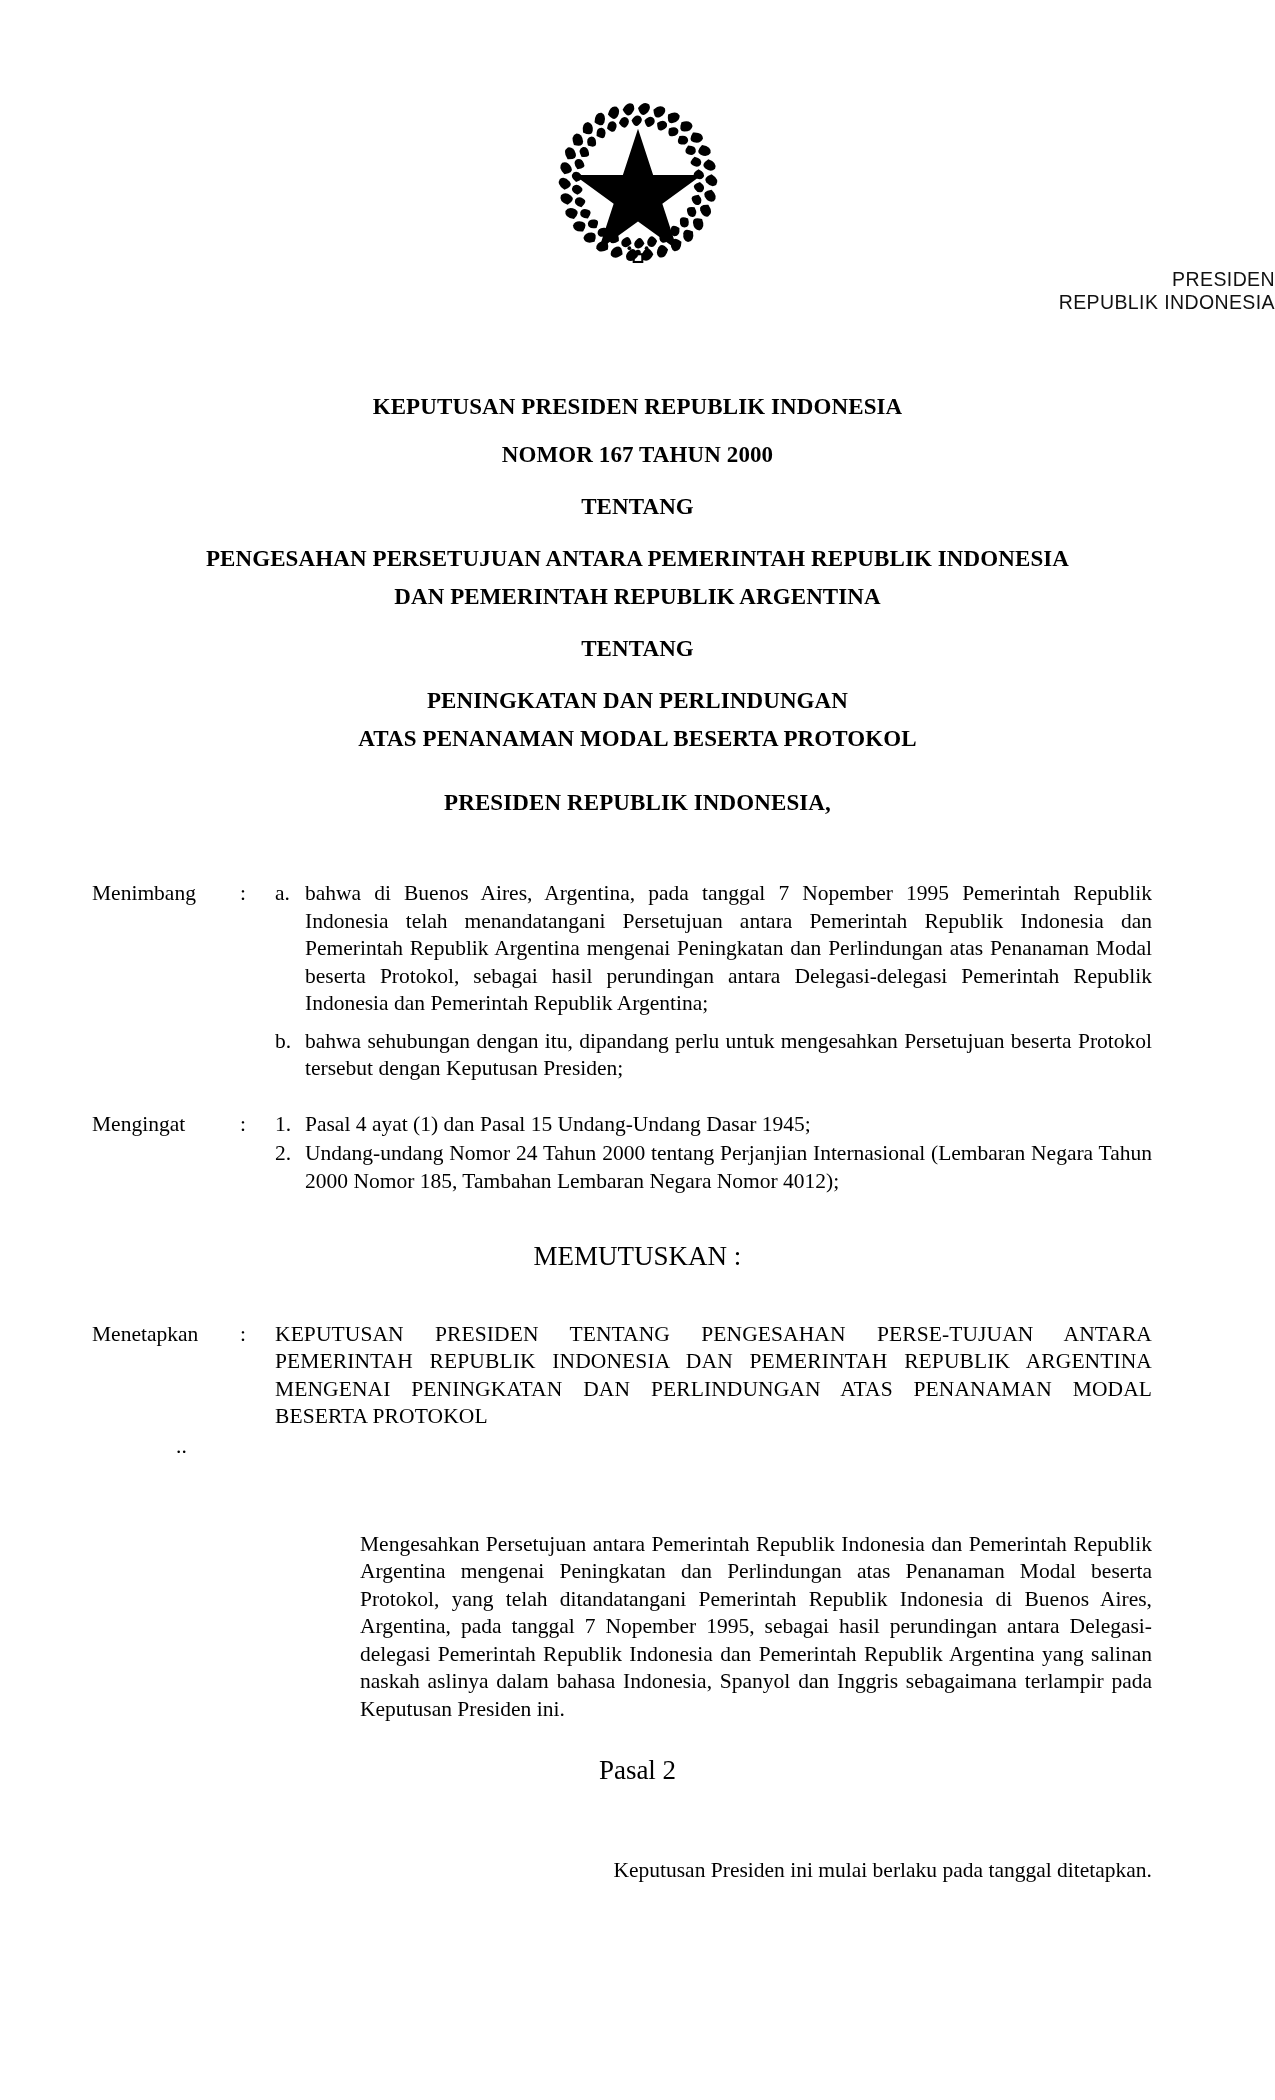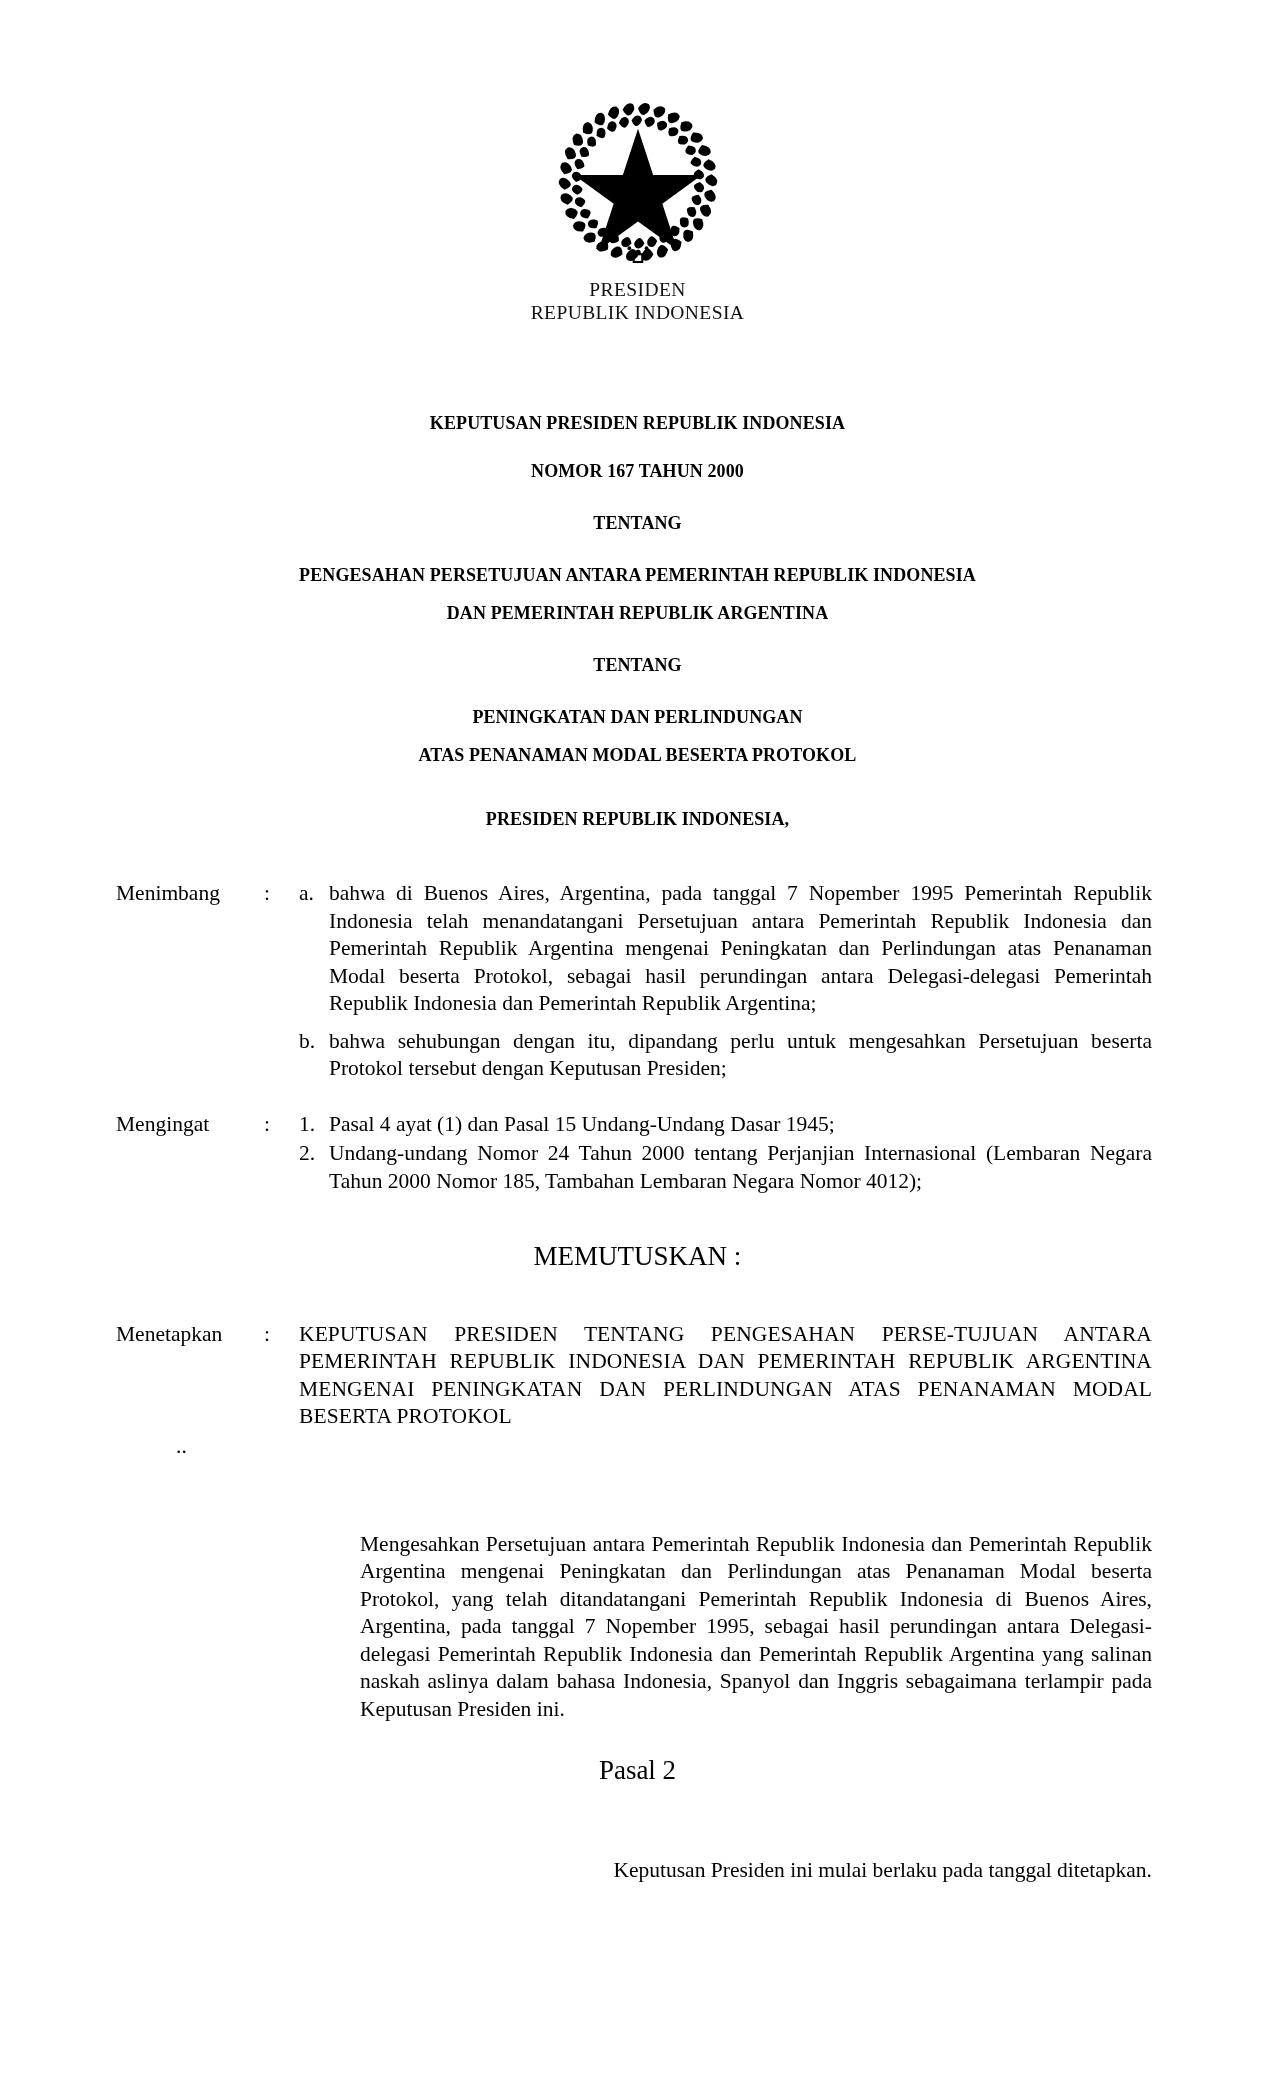--- a/index.html
+++ b/index.html
@@ -26,40 +26,39 @@
     top: 96px;
     text-align: center;
   }
   .emblem-svg {
     display: block;
     margin: 0 auto;
     width: 172px;
     height: 172px;
   }
   .emblem-caption {
-    font-family: Liberation Serif, serif;
+    font-family: Liberation Sans, sans-serif;
     font-size: 19.5px;
     line-height: 23px;
     letter-spacing: 0.4px;
     color: #111;
-    margin-top: 10px;
+    text-align: right;
   }
 
   
   .title-block {
     position: absolute;
     left: 118px;
     right: 118px;
     top: 395px;
     text-align: center;
     font-weight: bold;
-    font-size: 18px;
+    font-size: 23px;
     line-height: 24px;
     letter-spacing: 0.1px;
-    margin-top: 16px;
   }
   .title-line {
     display: block;
     white-space: nowrap;
   }
   .sp-28 { height: 28px; }
   .sp-24 { height: 24px; }
   .sp-14 { height: 14px; }
   .sp-40 { height: 40px; }
 
@@ -69,21 +68,21 @@
     left: 0;
     right: 0;
     top: 880px;
     font-size: 21.5px;
     line-height: 27.5px;
   }
 
   .row {
     display: flex;
     align-items: flex-start;
-    padding-left: 116px;
+    padding-left: 92px;
     padding-right: 123px;
   }
   .lbl {
     width: 148px;
     flex: 0 0 148px;
     white-space: nowrap;
   }
   .colon {
     width: 35px;
     flex: 0 0 35px;

